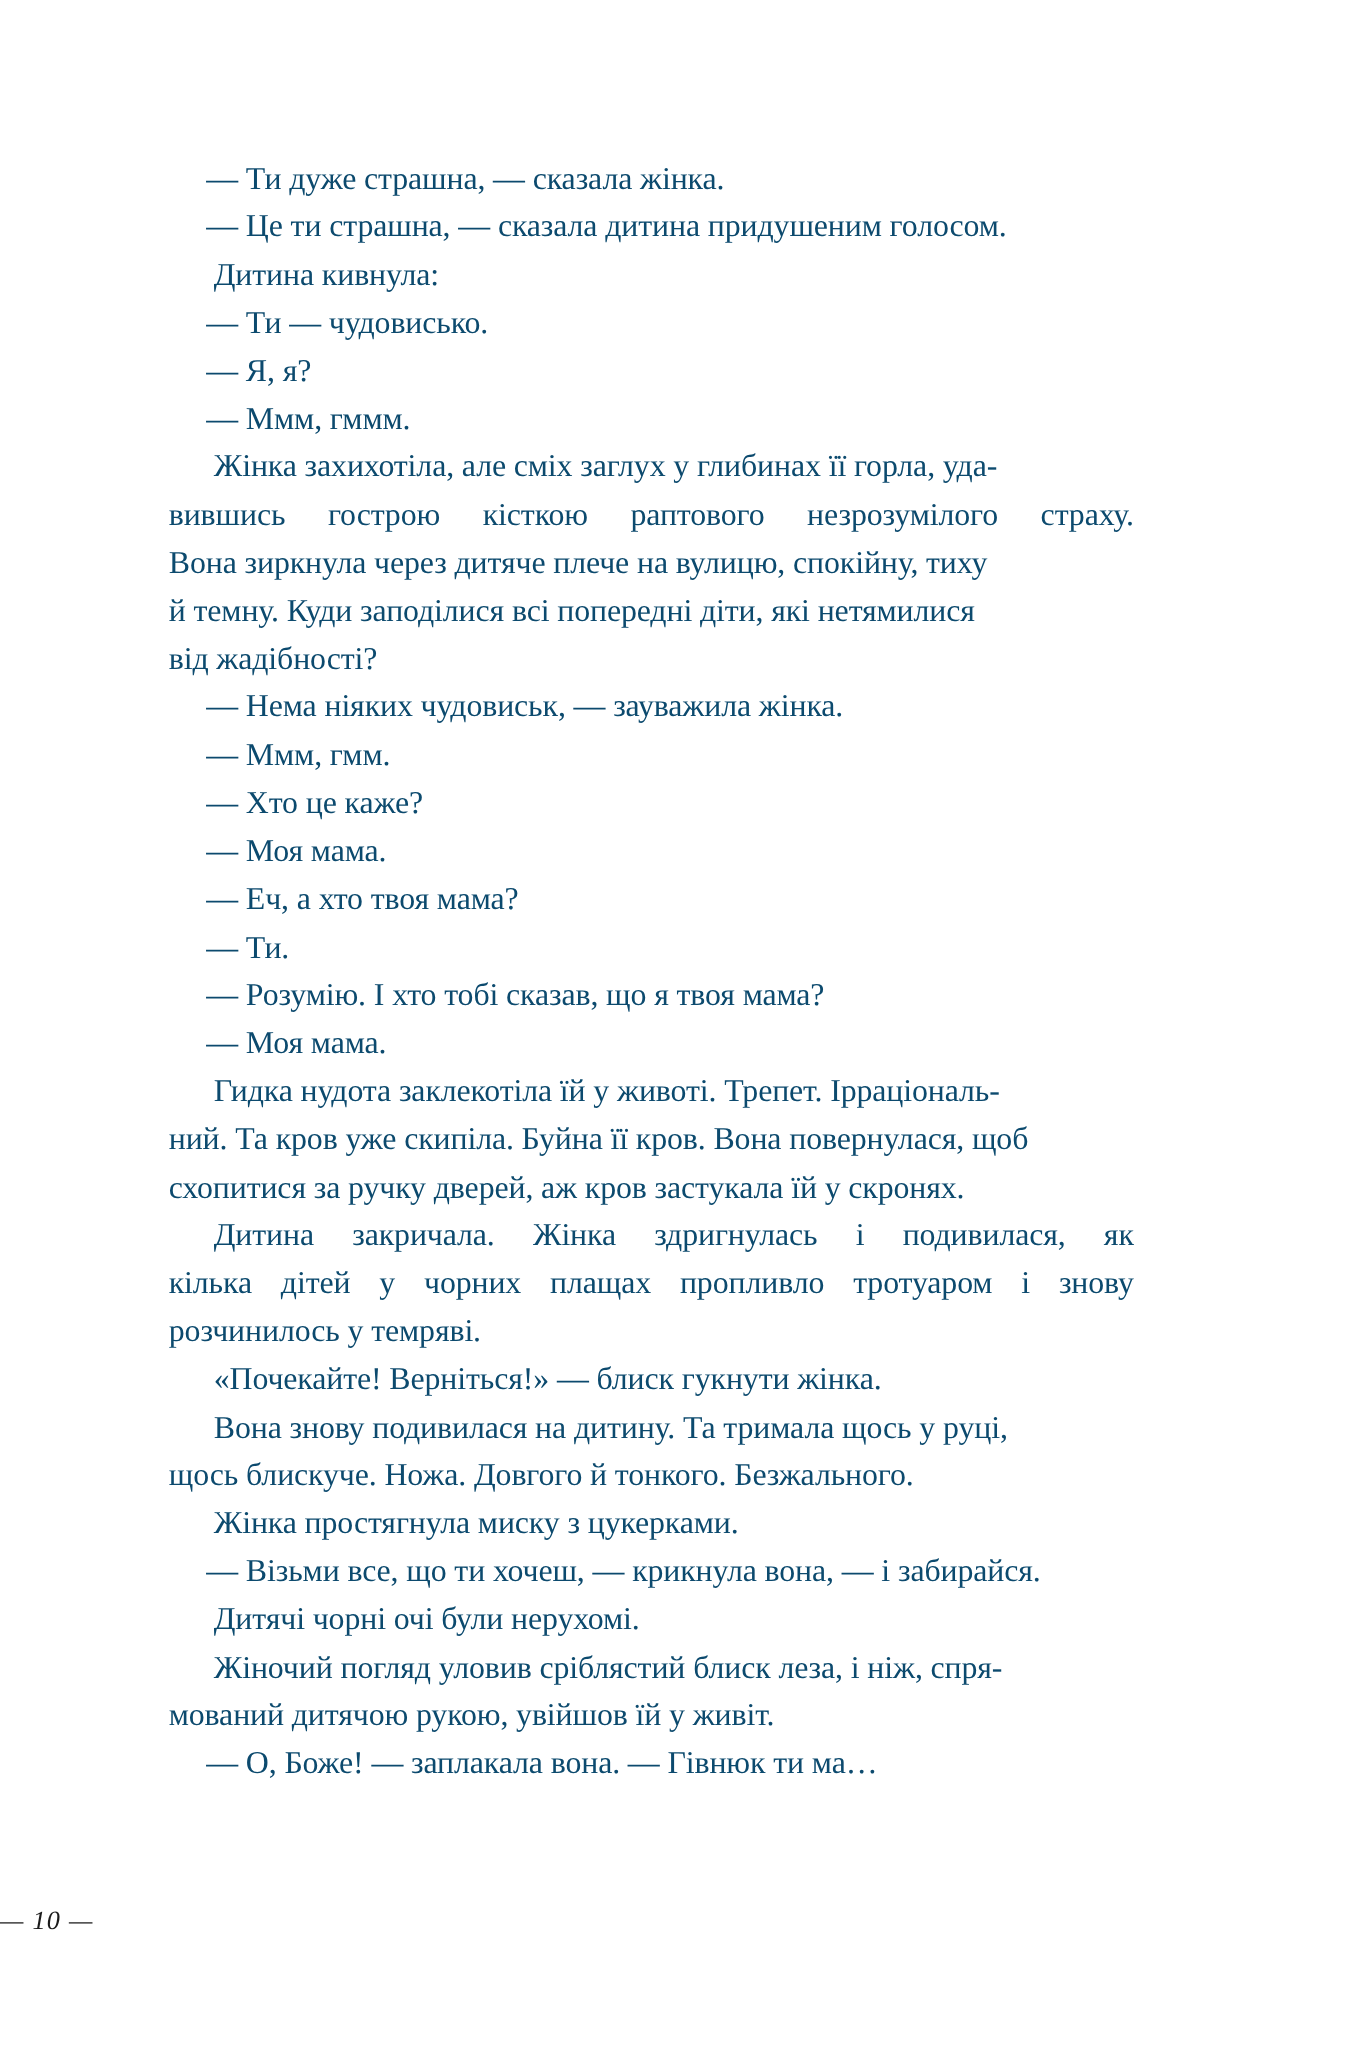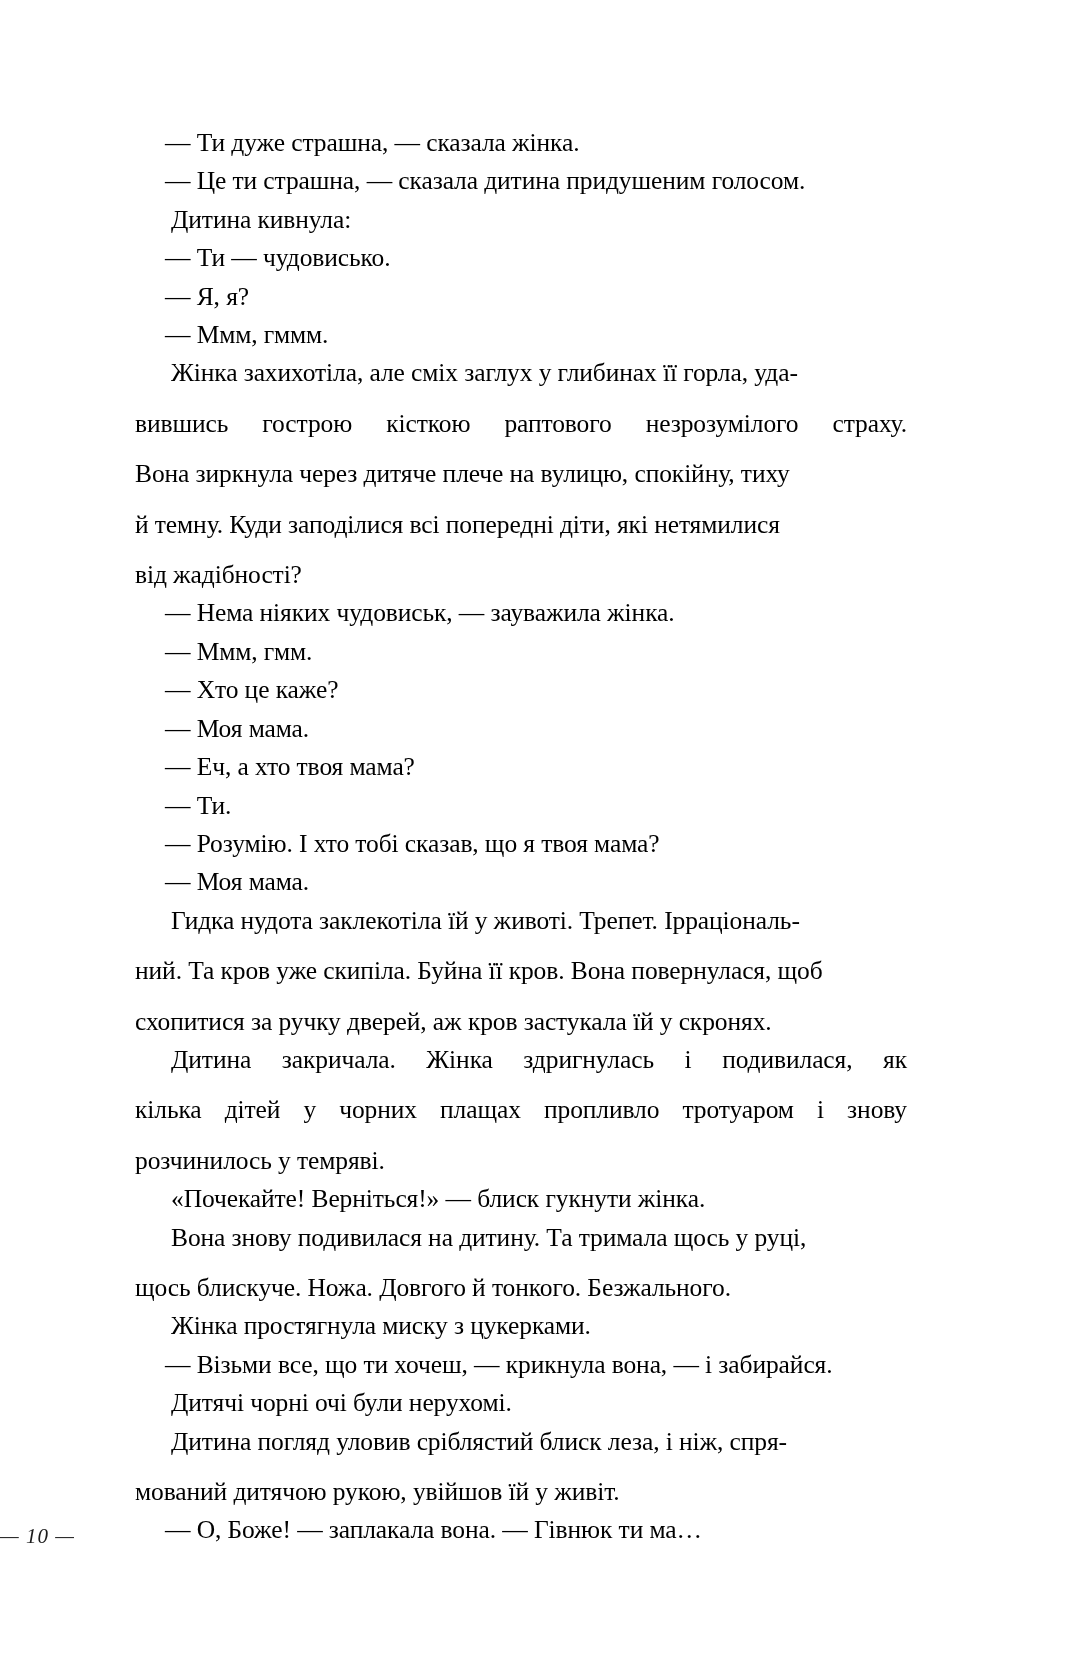--- a/index.html
+++ b/index.html
@@ -25,33 +25,32 @@
   }
   #textblock {
     position: absolute;
     left: 135px;
     top: 124px;
     width: 772px;
   }
   .line {
     font-size: 25.5px;
     line-height: 38.4px;
-    color: #000000;
+    color: #0c4a6e;
     white-space: nowrap;
     letter-spacing: -0.1px;
   }
   .line.dlg {
     padding-left: 30px;
   }
   .line.para {
     padding-left: 36px;
   }
   .line.cont {
     padding-left: 0;
-    margin-top: 12px;
   }
   
   .line.just {
     white-space: normal;
     text-align: justify;
     text-align-last: justify;
   }
   .line.just.para {
     text-indent: 0;
   }
@@ -109,21 +108,21 @@
 
     <div class="line para">Вона знову подивилася на дитину. Та тримала щось у руці,</div>
     <div class="line cont">щось блискуче. Ножа. Довгого й тонкого. Безжального.</div>
 
     <div class="line para">Жінка простягнула миску з цукерками.</div>
 
     <div class="line dlg">— Візьми все, що ти хочеш, — крикнула вона, — і забирайся.</div>
 
     <div class="line para">Дитячі чорні очі були нерухомі.</div>
 
-    <div class="line para">Дитина погляд уловив сріблястий блиск леза, і ніж, спря-</div>
+    <div class="line para">Жіночий погляд уловив сріблястий блиск леза, і ніж, спря-</div>
     <div class="line cont">мований дитячою рукою, увійшов їй у живіт.</div>
 
     <div class="line dlg">— О, Боже! — заплакала вона. — Гівнюк ти ма…</div>
 
   </div>
 
   <div id="folio">— 10 —</div>
 
 </div>
 

